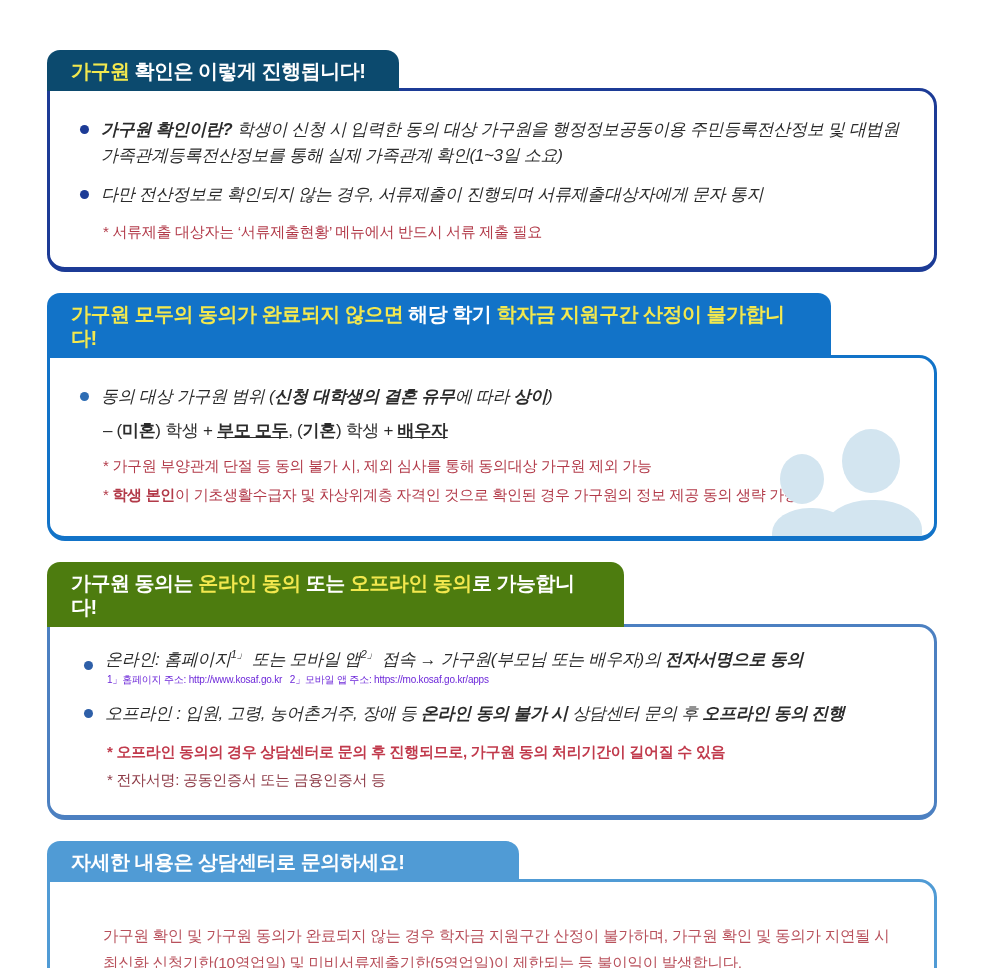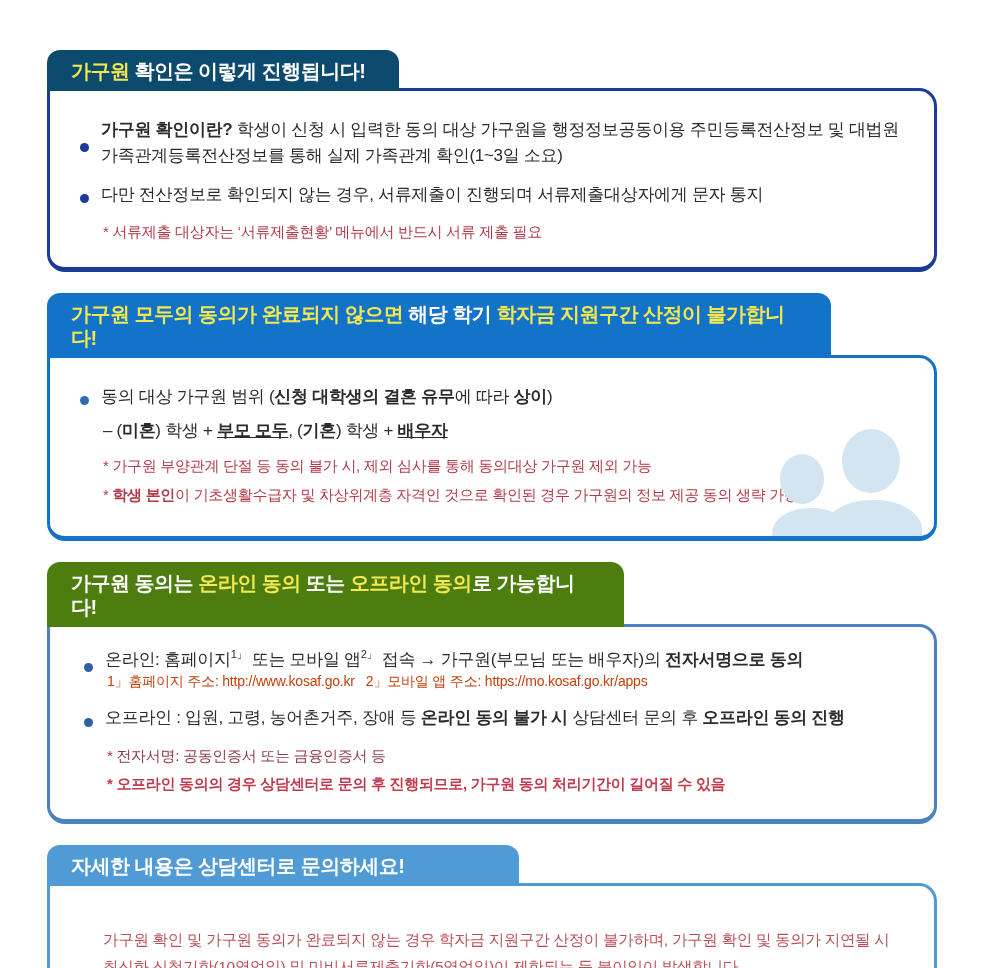--- a/index.html
+++ b/index.html
@@ -48,24 +48,25 @@
 
   .s3 .tab { background: #4d7c0f; }
   .s3 .box { border-color: #4c80c1; }
   .s3 .dot { background: #2e5fa8; }
 
   .s4 .tab { background: #509bd5; }
   .s4 .box { border-color: #509bd5; }
   .s4 .dot { background: #4a90c8; }
 
   .bullet {
-    display: flex; align-items: center;
+    display: flex; align-items: flex-start;
     margin-bottom: 12px;
     font-size: 17px; line-height: 1.55;
     letter-spacing: -0.3px;
+    font-style: italic;
   }
   .dot {
     flex: 0 0 auto;
     width: 9px; height: 9px; border-radius: 50%;
     margin: 8px 12px 0 2px;
   }
   .bullet b { font-weight: bold; }
   .bu { font-weight: bold; text-decoration: underline; }
 
   .sub {
@@ -76,21 +77,21 @@
   .note {
     margin: 2px 0 4px 25px;
     font-size: 15px; line-height: 1.65; letter-spacing: -0.3px;
     color: #b23a49;
   }
   .note.boldred { font-weight: bold; color: #c13a4c; }
   .note.maroon  { color: #8d3a46; }
 
   .footnote {
     margin: -6px 0 14px 25px;
-    font-size: 14px; letter-spacing: -0.2px; color: #c2410c;
+    font-size: 10px; letter-spacing: -0.2px; color: #6d28d9;
     white-space: pre-wrap;
   }
 
   sup.fn { font-size: 11px; vertical-align: super; line-height: 0; }
 
   .warning {
     margin: 10px 0 2px 25px;
     font-size: 15.5px; line-height: 1.75; letter-spacing: -0.3px;
     color: #b8505b;
   }
@@ -173,22 +174,22 @@
     <div class="box">
       <div class="bullet" style="margin-bottom:6px;">
         <span class="dot" style="margin-top:14px;"></span>
         <div><span>온라인: 홈페이지</span><sup class="fn">1」</sup><span> 또는 모바일 앱</span><sup class="fn">2」</sup><span> 접속 → 가구원(부모님 또는 배우자)의 </span><b>전자서명으로 동의</b></div>
       </div>
       <div class="footnote">1」홈페이지 주소: http://www.kosaf.go.kr   2」모바일 앱 주소: https://mo.kosaf.go.kr/apps</div>
       <div class="bullet">
         <span class="dot"></span>
         <div><span>오프라인 : 입원, 고령, 농어촌거주, 장애 등 </span><b>온라인 동의 불가 시</b><span> 상담센터 문의 후 </span><b>오프라인 동의 진행</b></div>
       </div>
+      <div class="note boldred">* 오프라인 동의의 경우 상담센터로 문의 후 진행되므로, 가구원 동의 처리기간이 길어질 수 있음</div>
       <div class="note maroon">* 전자서명: 공동인증서 또는 금융인증서 등</div>
-      <div class="note boldred">* 오프라인 동의의 경우 상담센터로 문의 후 진행되므로, 가구원 동의 처리기간이 길어질 수 있음</div>
     </div>
   </div>
 
   <div class="section s4">
     <div class="tab" style="width:472px;">
       <span>자세한 내용은 상담센터로 문의하세요!</span>
     </div>
     <div class="box">
       <div class="warning">가구원 확인 및 가구원 동의가 완료되지 않는 경우 학자금 지원구간 산정이 불가하며, 가구원 확인 및 동의가 지연될 시 최신화 신청기한(10영업일) 및 미비서류제출기한(5영업일)이 제한되는 등 불이익이 발생합니다.</div>
     </div>

